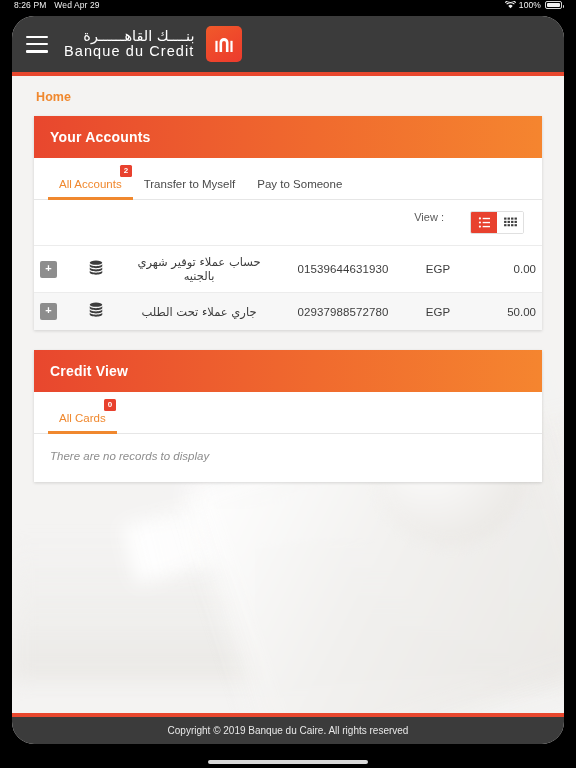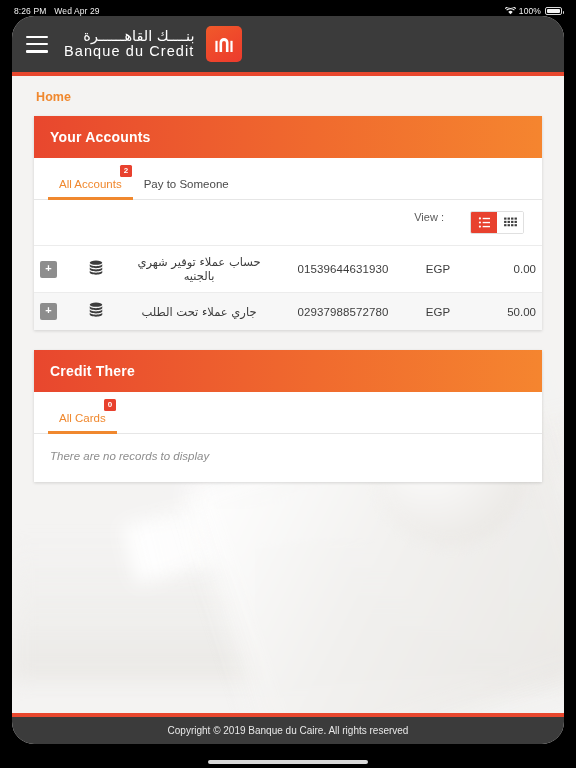--- a/index.html
+++ b/index.html
@@ -13,21 +13,21 @@
     position: relative;
     width: 576px; height: 768px;
     background: #000;
     display: flex; flex-direction: column;
   }
 
   
   .statusbar {
     height: 16px; flex: 0 0 16px;
     background: #000; color: #f2f2f2;
-    display: flex; align-items: flex-end;
+    display: flex; align-items: flex-start;
     padding: 0 14px;
     font-size: 8.5px;
     letter-spacing: .1px;
   }
   .sb-left { display: flex; align-items: center; gap: 8px; }
   .sb-right { margin-left: auto; display: flex; align-items: center; gap: 4px; }
   .wifi-ico { display: inline-block; width: 10px; height: 8px; position: relative; }
   .wifi-ico svg { display: block; }
   .batt {
     width: 17px; height: 8px; border: 1px solid #d8d8d8; border-radius: 2px;
@@ -294,20 +294,23 @@
 
       <section class="panel">
         <div class="panel-head">
           <div class="panel-title">Your Accounts</div>
         </div>
 
         <div class="tabs">
           <div class="tab active">
             <span class="badge">2</span>
             <span>All Accounts</span>
+          </div>
+          <div class="tab">
+            <span>Transfer to Myself</span>
           </div>
           <div class="tab">
             <span>Pay to Someone</span>
           </div>
         </div>
 
         <div class="viewbar">
           <span class="view-label">View :</span>
           <div class="view-group">
             <div class="view-btn active">
@@ -380,21 +383,21 @@
               <td class="c-num">02937988572780</td>
               <td class="c-cur">EGP</td>
               <td class="c-bal">50.00</td>
             </tr>
           </tbody>
         </table>
       </section>
 
       <section class="panel">
         <div class="panel-head">
-          <div class="panel-title">Credit There</div>
+          <div class="panel-title">Credit View</div>
         </div>
 
         <div class="tabs">
           <div class="tab active">
             <span class="badge">0</span>
             <span>All Cards</span>
           </div>
         </div>
 
         <div class="empty-row">There are no records to display</div>

